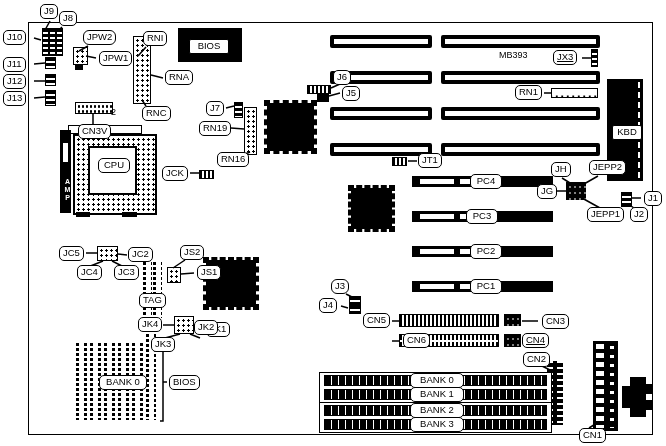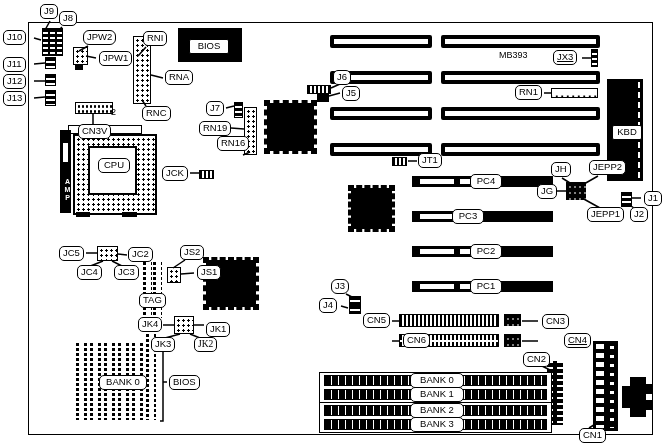--- a/index.html
+++ b/index.html
@@ -190,57 +190,57 @@
   <div class="lbl" style="left:3px;top:74px;">J12</div>
   <div class="lbl" style="left:3px;top:91px;">J13</div>
   <div class="lbl" style="left:83px;top:30px;border-radius:6px;">JPW2</div>
   <div class="lbl" style="left:99px;top:51px;">JPW1</div>
   <div class="lbl" style="left:143px;top:31px;">RNI</div>
   <div class="lbl" style="left:165px;top:70px;">RNA</div>
   <div class="lbl" style="left:142px;top:106px;">RNC</div>
   <div class="lbl" style="left:78px;top:124px;">CN3V</div>
   <div class="lbl" style="left:206px;top:101px;">J7</div>
   <div class="lbl" style="left:199px;top:121px;">RN19</div>
-  <div class="lbl" style="left:217px;top:136px;">RN16</div>
+  <div class="lbl" style="left:217px;top:152px;">RN16</div>
   <div class="lbl" style="left:162px;top:166px;">JCK</div>
   <div class="lbl" style="left:333px;top:70px;">J6</div>
   <div class="lbl" style="left:342px;top:86px;">J5</div>
   <div class="lbl" style="left:418px;top:153px;">JT1</div>
   <div class="txt" style="left:499px;top:50px;">MB393</div>
   <div class="lbl" style="left:553px;top:50px;text-decoration:underline;">JX3</div>
   <div class="lbl" style="left:515px;top:85px;">RN1</div>
   <div class="lbl" style="left:551px;top:162px;">JH</div>
   <div class="lbl" style="left:537px;top:184px;">JG</div>
   <div class="lbl" style="left:589px;top:160px;">JEPP2</div>
   <div class="lbl" style="left:587px;top:207px;">JEPP1</div>
   <div class="lbl" style="left:644px;top:191px;">J1</div>
   <div class="lbl" style="left:630px;top:207px;">J2</div>
   <div class="lbl" style="left:470px;top:174px;width:24px;">PC4</div>
-  <div class="lbl" style="left:452px;top:209px;width:24px;">PC3</div>
+  <div class="lbl" style="left:466px;top:209px;width:24px;">PC3</div>
   <div class="lbl" style="left:470px;top:244px;width:24px;">PC2</div>
   <div class="lbl" style="left:470px;top:279px;width:24px;">PC1</div>
   <div class="lbl" style="left:59px;top:246px;">JC5</div>
   <div class="lbl" style="left:128px;top:247px;">JC2</div>
   <div class="lbl" style="left:77px;top:265px;">JC4</div>
   <div class="lbl" style="left:114px;top:265px;">JC3</div>
   <div class="lbl" style="left:180px;top:245px;">JS2</div>
   <div class="lbl" style="left:197px;top:265px;">JS1</div>
   <div class="lbl" style="left:139px;top:293px;">TAG</div>
   <div class="lbl" style="left:138px;top:317px;">JK4</div>
   <div class="lbl" style="left:206px;top:322px;">JK1</div>
   <div class="lbl" style="left:151px;top:337px;">JK3</div>
-  <div class="lbl" style="left:194px;top:337px;font-family:Liberation Serif, serif;">JK2</div>
+  <div class="lbl" style="left:194px;top:320px;">JK2</div>
   <div class="lbl" style="left:99px;top:375px;width:40px;">BANK 0</div>
   <div class="lbl" style="left:169px;top:375px;">BIOS</div>
   <div class="lbl" style="left:331px;top:279px;border-radius:6px;">J3</div>
   <div class="lbl" style="left:319px;top:298px;">J4</div>
   <div class="lbl" style="left:363px;top:313px;">CN5</div>
   <div class="lbl" style="left:363px;top:333px;margin-left:40px;">CN6</div>
   <div class="lbl" style="left:542px;top:314px;">CN3</div>
-  <div class="lbl" style="left:564px;top:333px;text-decoration:underline;">CN4</div>
+  <div class="lbl" style="left:522px;top:333px;text-decoration:underline;">CN4</div>
   <div class="lbl" style="left:523px;top:352px;">CN2</div>
   <div class="lbl" style="left:579px;top:428px;">CN1</div>
   <div class="lbl" style="left:410px;top:373px;width:46px;">BANK 0</div>
   <div class="lbl" style="left:410px;top:387px;width:46px;">BANK 1</div>
   <div class="lbl" style="left:410px;top:403px;width:46px;">BANK 2</div>
   <div class="lbl" style="left:410px;top:417px;width:46px;">BANK 3</div>
 
 </div>
 
 </body></html>

